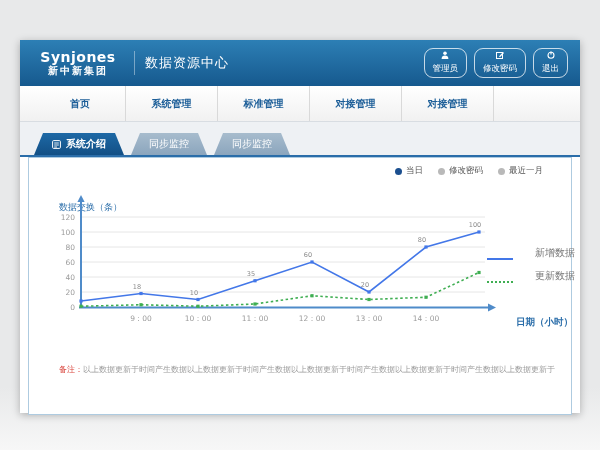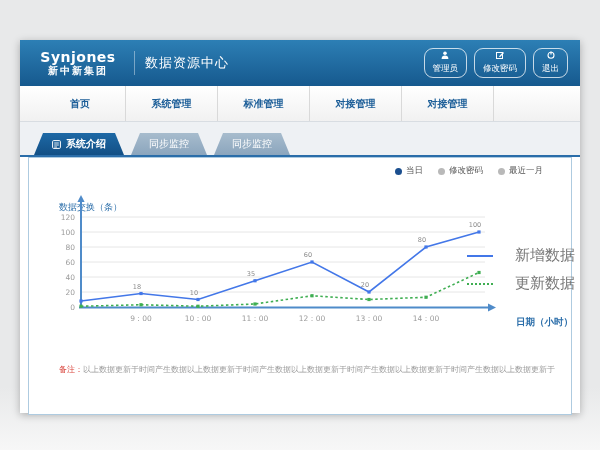--- a/index.html
+++ b/index.html
@@ -46,21 +46,21 @@
   .panel { margin:0 8px; height:258px; border:1px solid #aecbe0; background:#fff; position:relative; }
 
   .radios { position:absolute; top:7px; right:28px; display:flex; gap:15px; }
   .radio { display:flex; align-items:center; gap:4px; font-size:8.5px; color:#555; cursor:pointer; }
   .radio .dot { width:7px; height:7px; border-radius:50%; background:#b9b9b9; }
   .radio.sel .dot { background:#1b4f8f; }
 
   .ylabel { position:absolute; left:30px; top:20px; color:#2a6da9; font-size:9px; font-weight:normal;margin-top:23px; }
   .chartwrap { position:absolute; left:14px; top:34px; width:532px; height:150px; }
   .legend { position:absolute; right:0px; top:54px; display:flex; flex-direction:column; gap:9px; }
-  .legend-item { display:flex; align-items:center; gap:22px; font-size:15px; color:#777; cursor:pointer; }
+  .legend-item { display:flex; align-items:flex-end; gap:22px; font-size:10px; color:#777; cursor:pointer; }
   .legend-item .sample { width:26px; border-top-width:2px; height:0; }
   .xlabel { position:absolute; right:2px; top:124px; color:#2a6da9; font-size:9.5px; font-weight:bold; }
 
   .note { position:absolute; left:30px; top:206px; font-size:8px; color:#9a9a9a; letter-spacing:0; white-space:nowrap; }
   .note .nl { color:#d9433b;margin-top:37px; }
 </style>
 </head>
 <body>
 
 <div class="card">

